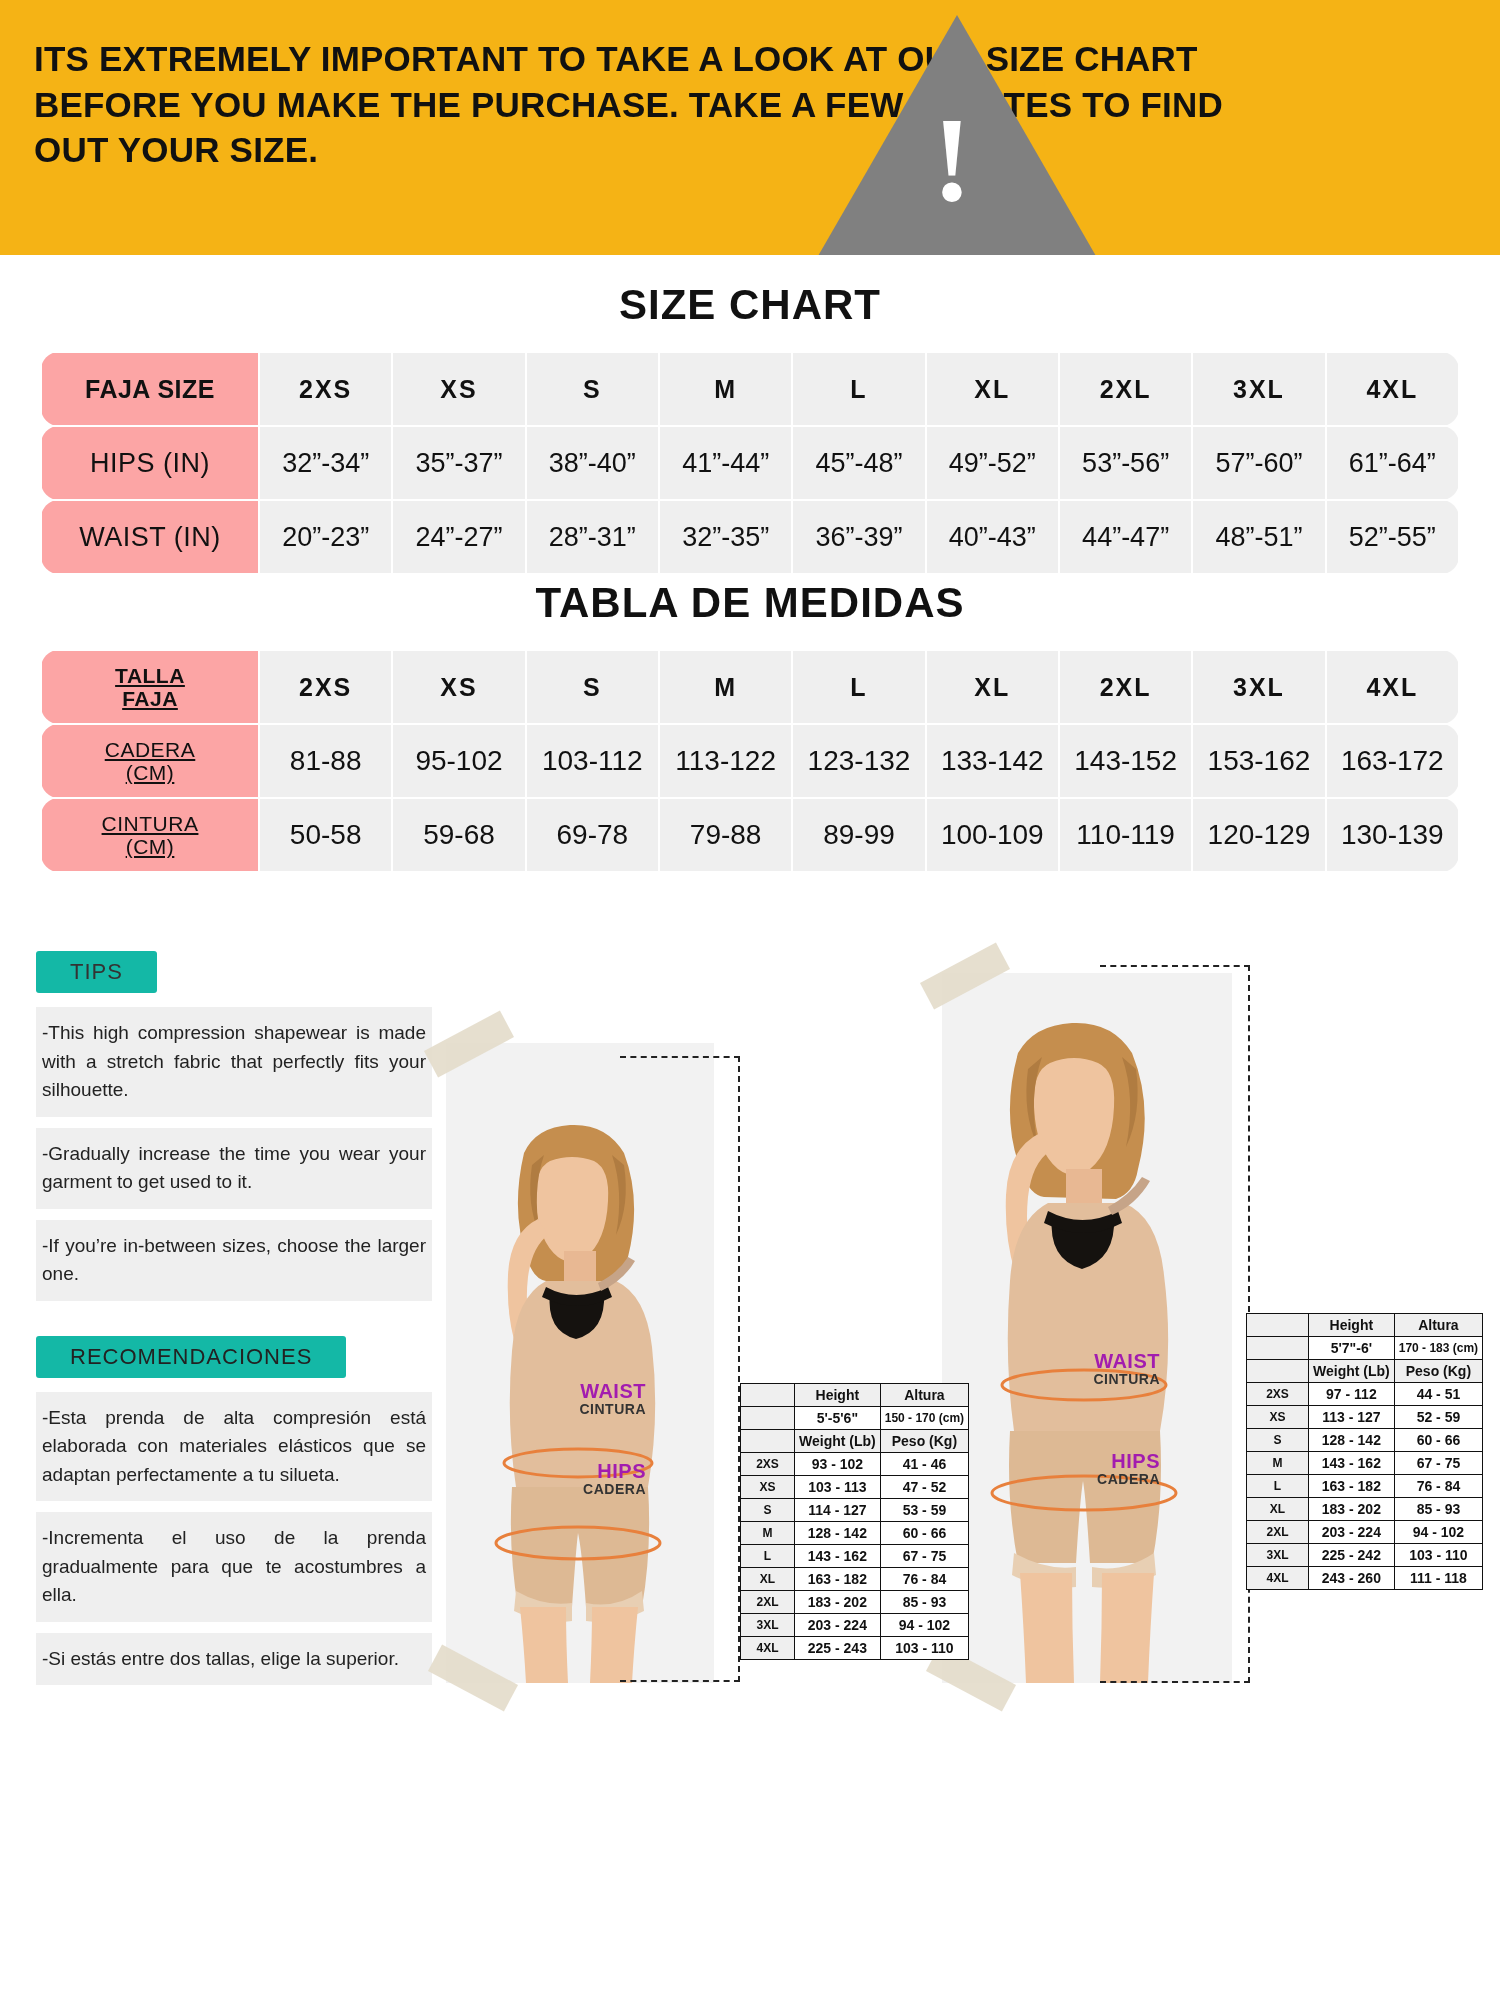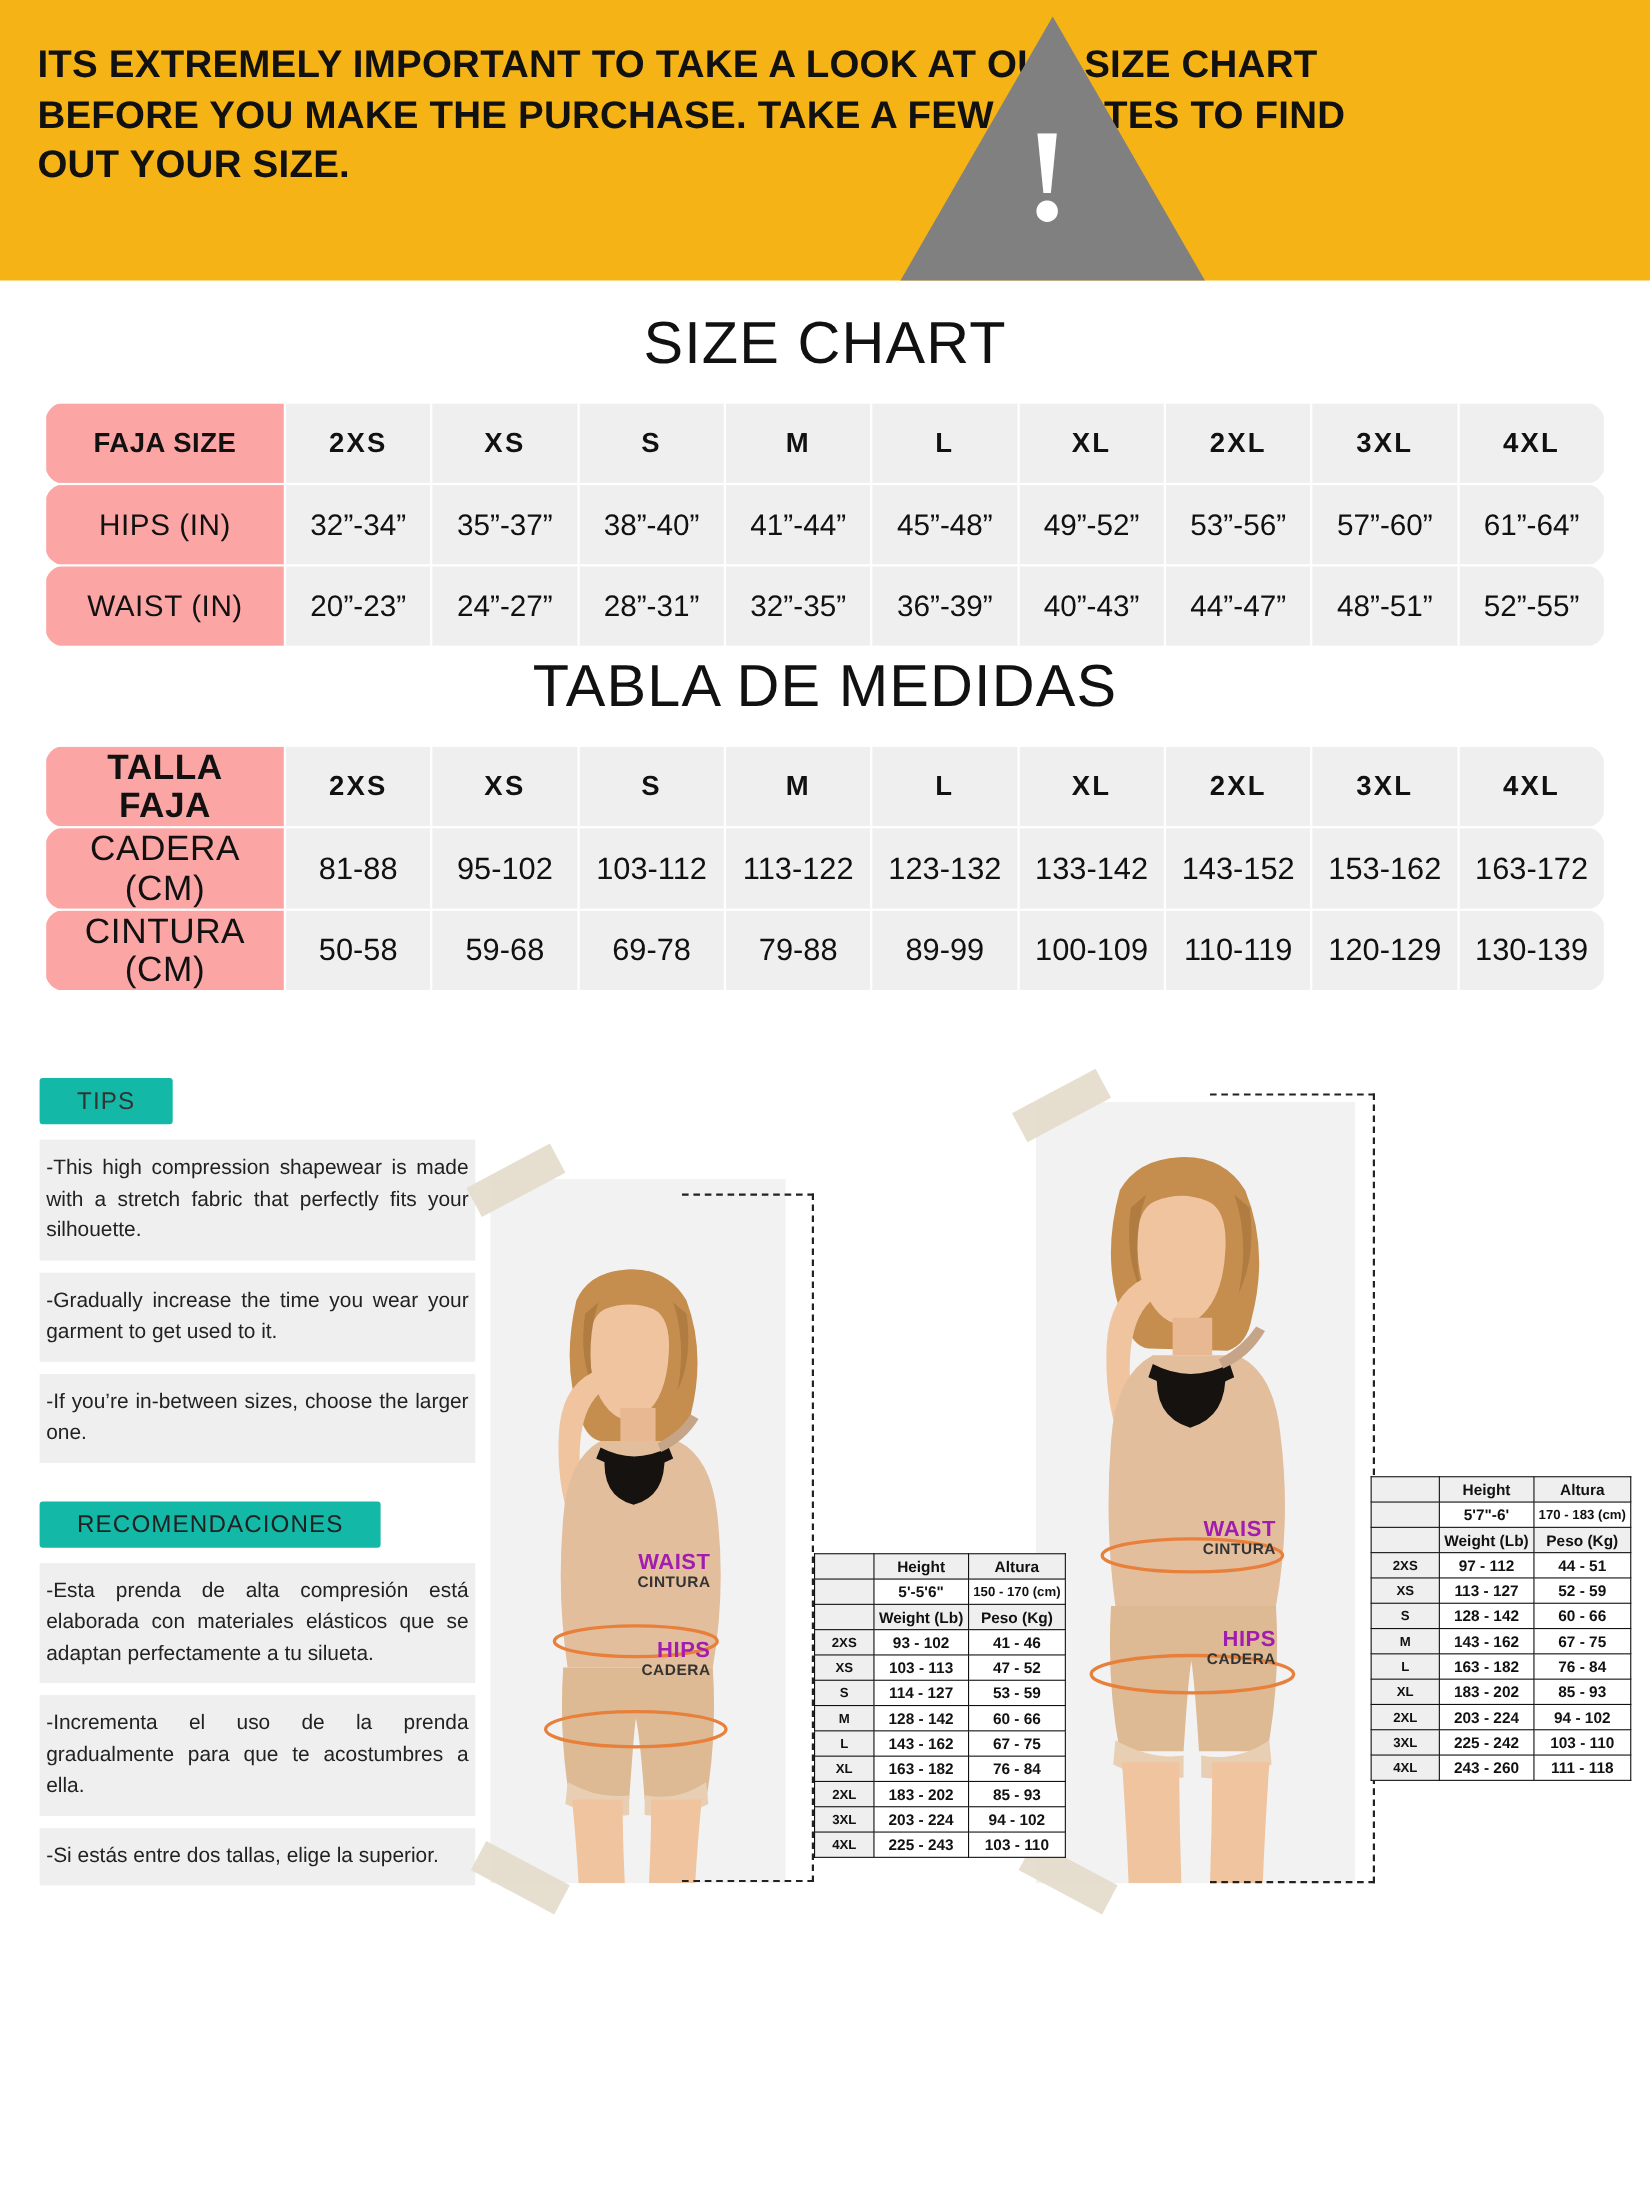--- a/index.html
+++ b/index.html
@@ -44,22 +44,22 @@
     color:#ffffff;
     font-size:120px;
     font-weight:bold;
     line-height:1;
     font-family:"Liberation Serif", serif;
   }
 
   
   .sec-title {
     text-align:center;
-    font-size:54px;
-    font-weight:normal;
+    font-size:42px;
+    font-weight:bold;
     color:#111;
     letter-spacing:1px;
     margin:26px 0 22px 0;
   }
   .sec-title.second { margin-top:4px; }
 
   
   .tbl-wrap { padding:0 40px; }
   table.main {
     width:100%;
@@ -86,21 +86,21 @@
   }
   table.main td.lbl.bold { font-weight:bold; }
   table.main tr:first-child td:first-child { border-top-left-radius:18px; border-bottom-left-radius:18px; }
   table.main tr:first-child td:last-child { border-top-right-radius:18px; border-bottom-right-radius:18px; }
   table.main tr:nth-child(2) td:first-child { border-top-left-radius:18px; border-bottom-left-radius:18px; }
   table.main tr:nth-child(2) td:last-child { border-top-right-radius:18px; border-bottom-right-radius:18px; }
   table.main tr:nth-child(3) td:first-child { border-top-left-radius:18px; border-bottom-left-radius:18px; }
   table.main tr:nth-child(3) td:last-child { border-top-right-radius:18px; border-bottom-right-radius:18px; }
   table.main td.val { font-size:28px; letter-spacing:0px; font-weight:normal; }
   table.main td.val.in { font-size:27px; }
-  .two-line { font-size:32px; line-height:1.1; }
+  .two-line { font-size:21px; line-height:1.1;text-decoration:underline; }
 
   
   .bottom {
     position:relative;
     margin-top:78px;
     height:760px;
   }
 
   
   .tips-col {

